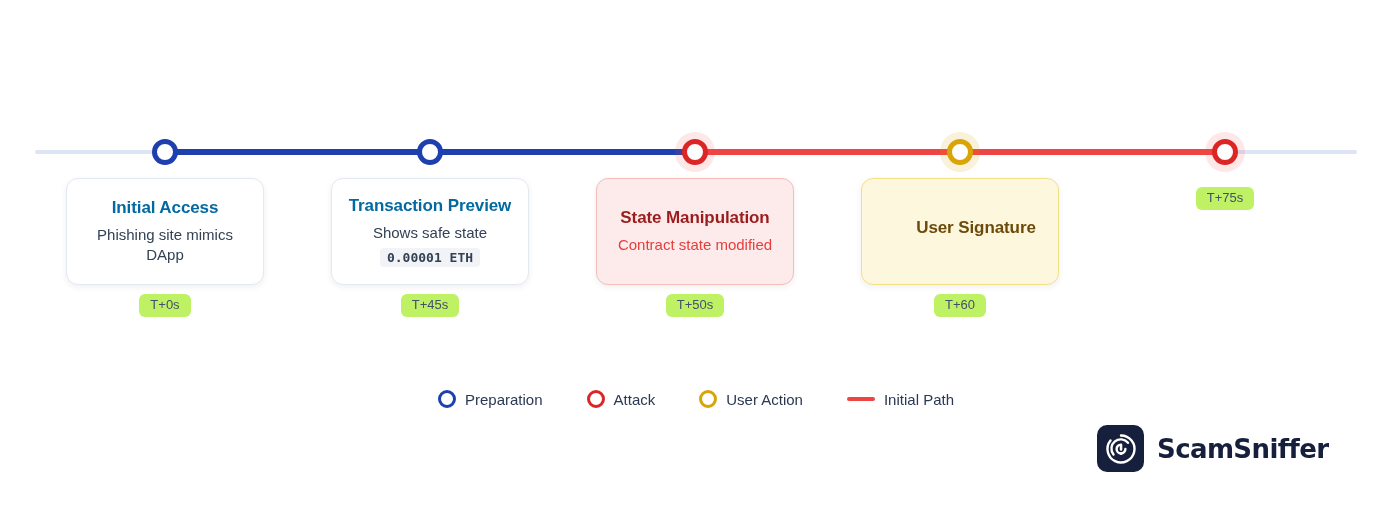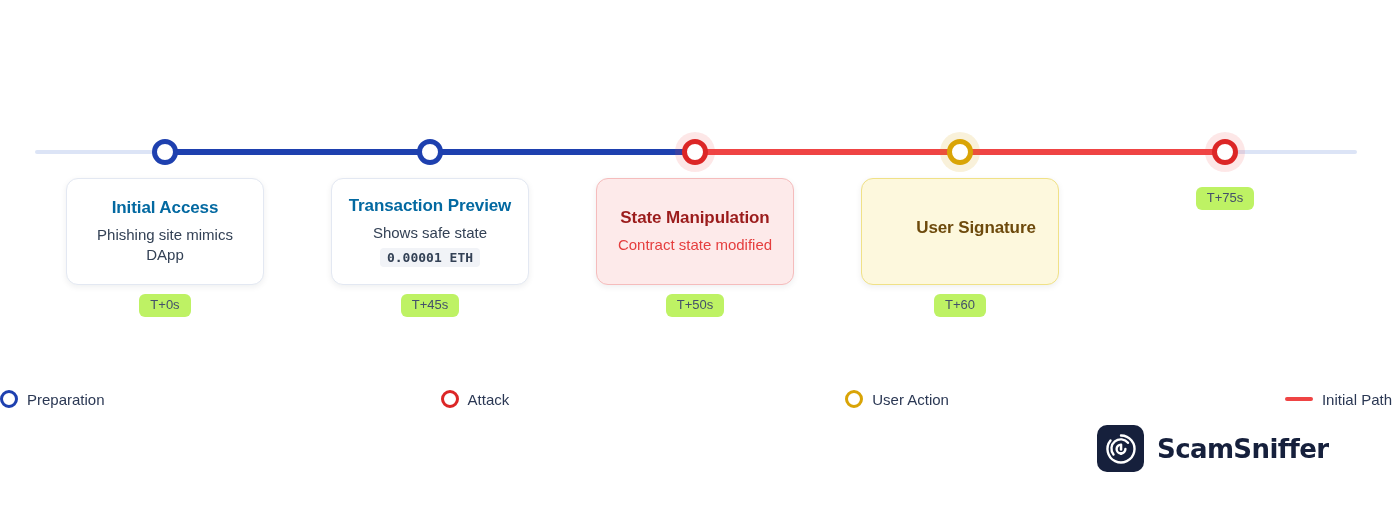--- a/index.html
+++ b/index.html
@@ -90,21 +90,21 @@
     padding: 4px 11px;
     line-height: 1.15;
   }
 
   
   .legend {
     position: absolute;
     left: 0; top: 390px;
     width: 100%;
     display: flex;
-    justify-content: space-between;
+    justify-content: center;
     align-items: center;
     gap: 44px;
   }
   .legend-item { display: flex; align-items: center; gap: 9px; }
   .legend-circle {
     width: 12px; height: 12px;
     border-radius: 50%;
     background: #ffffff;
     border: 3px solid #1e40af;
     box-sizing: content-box;

